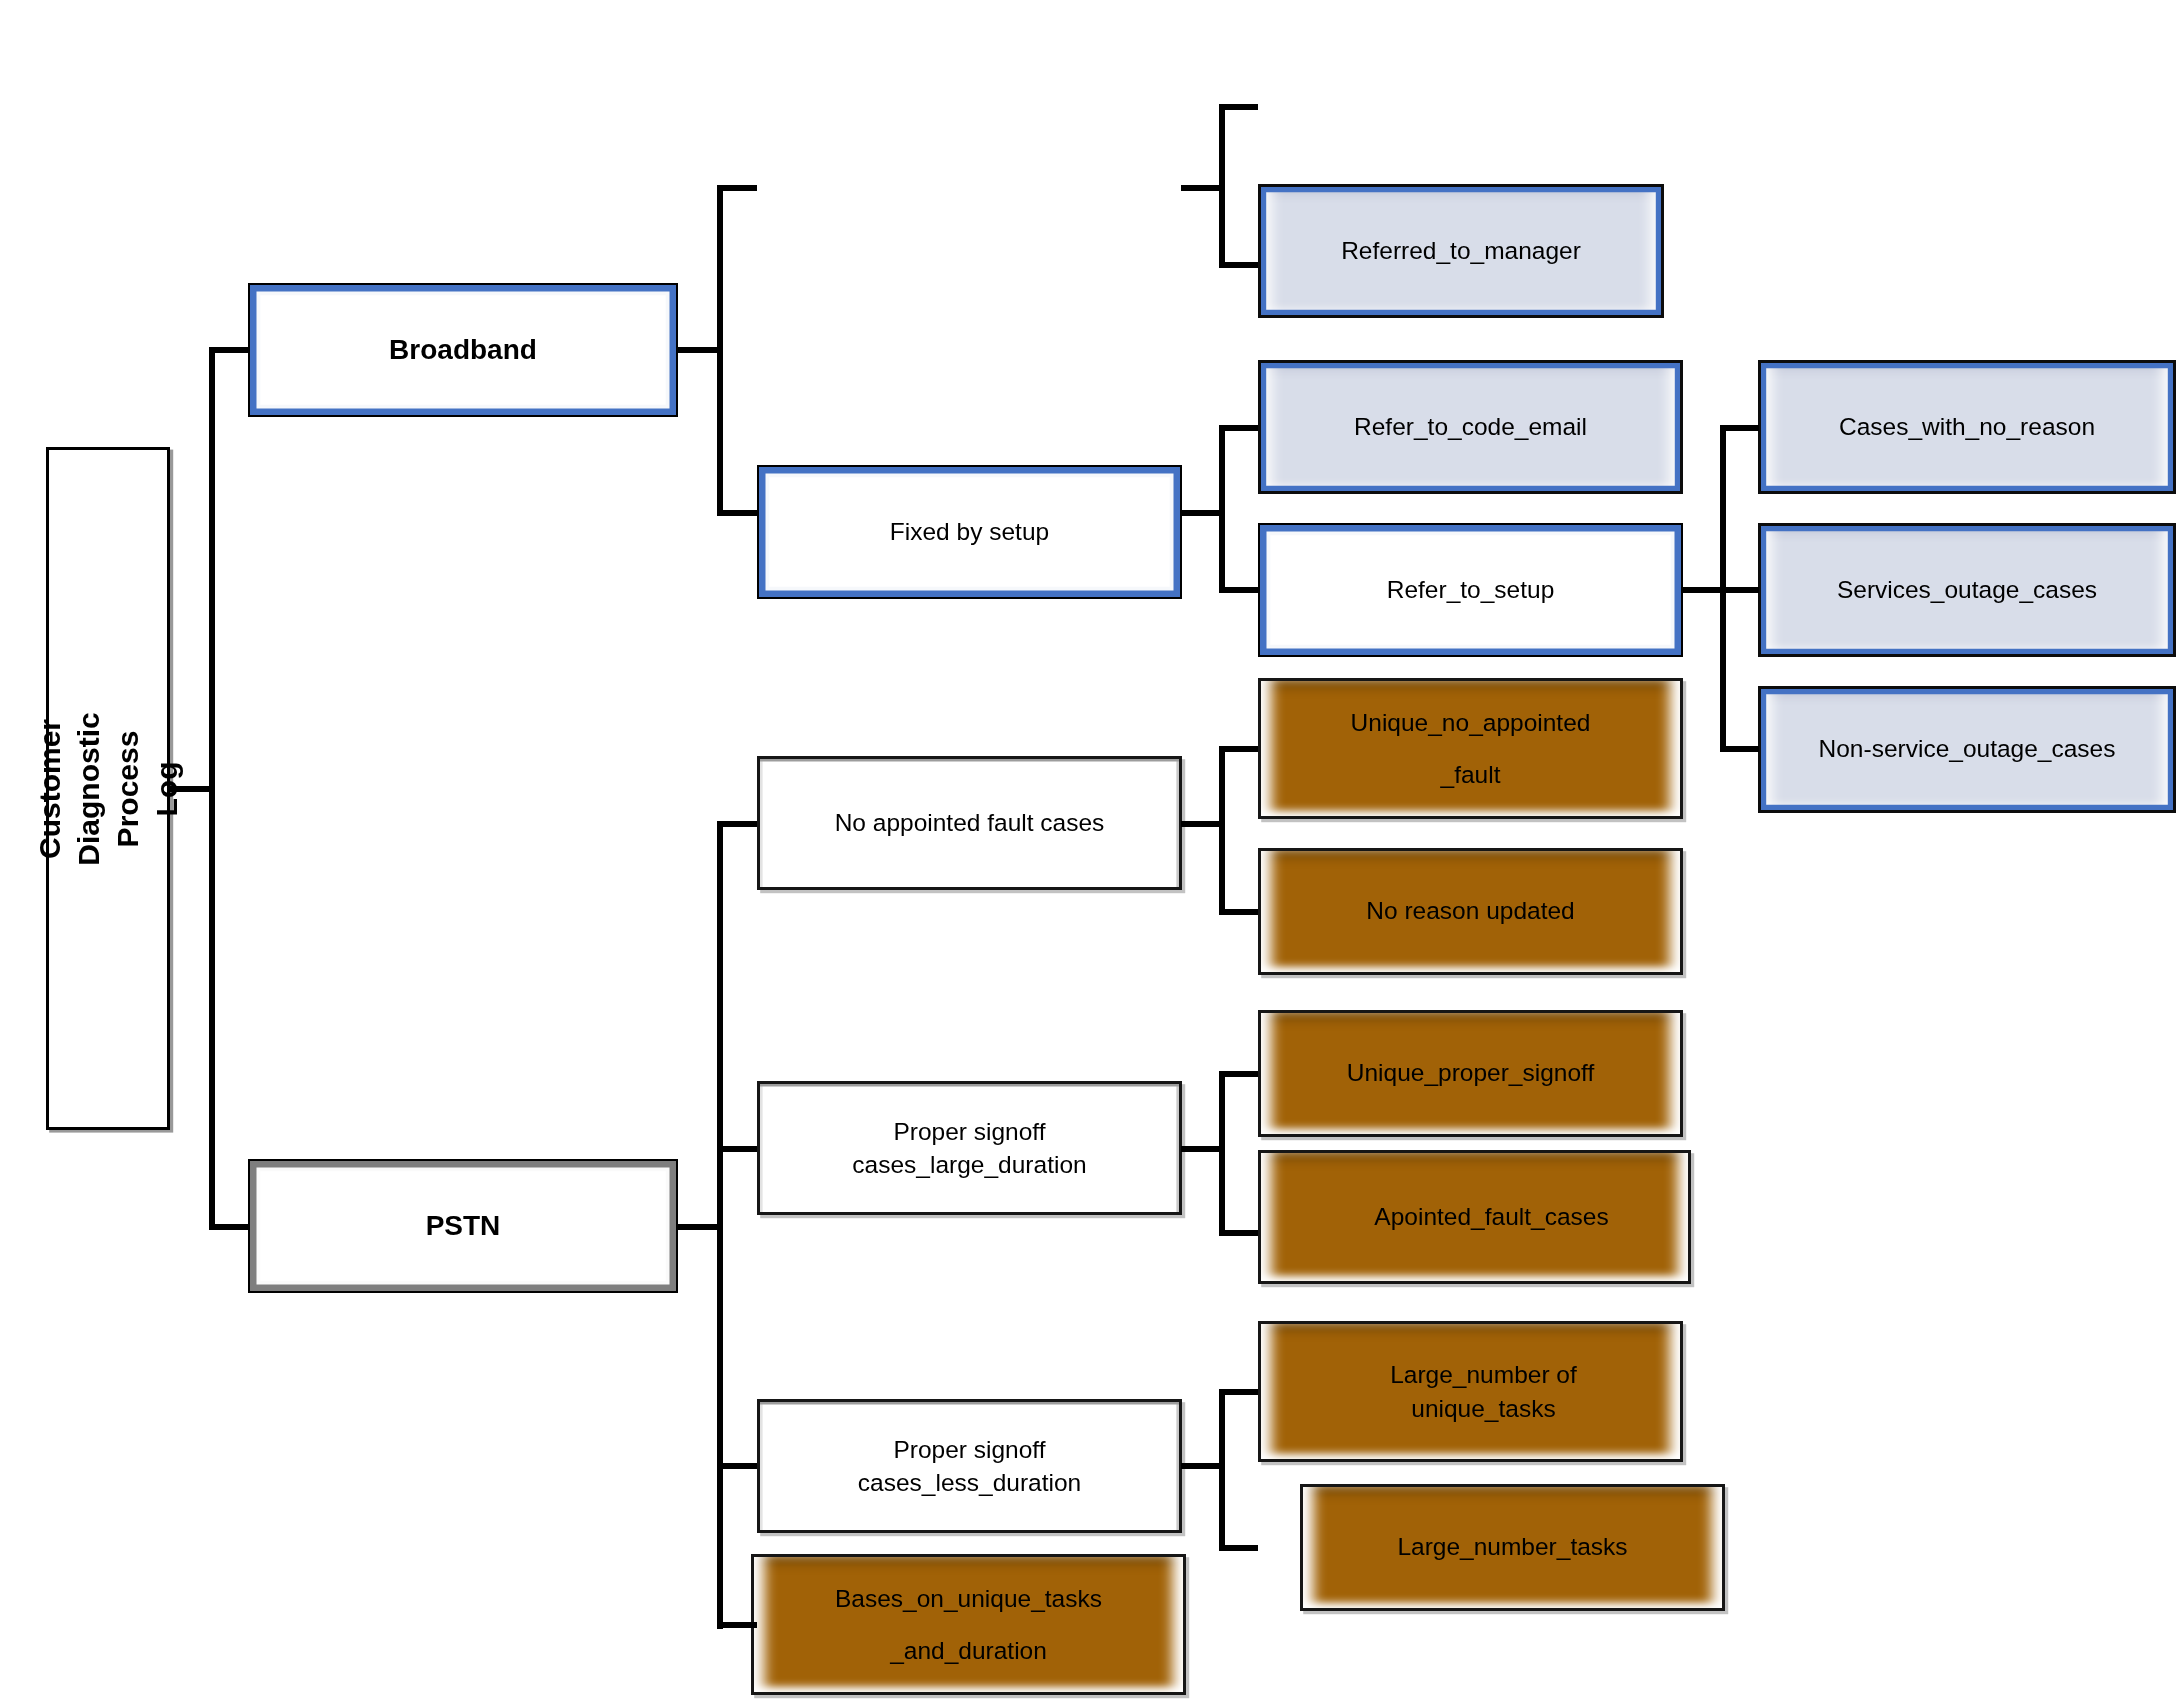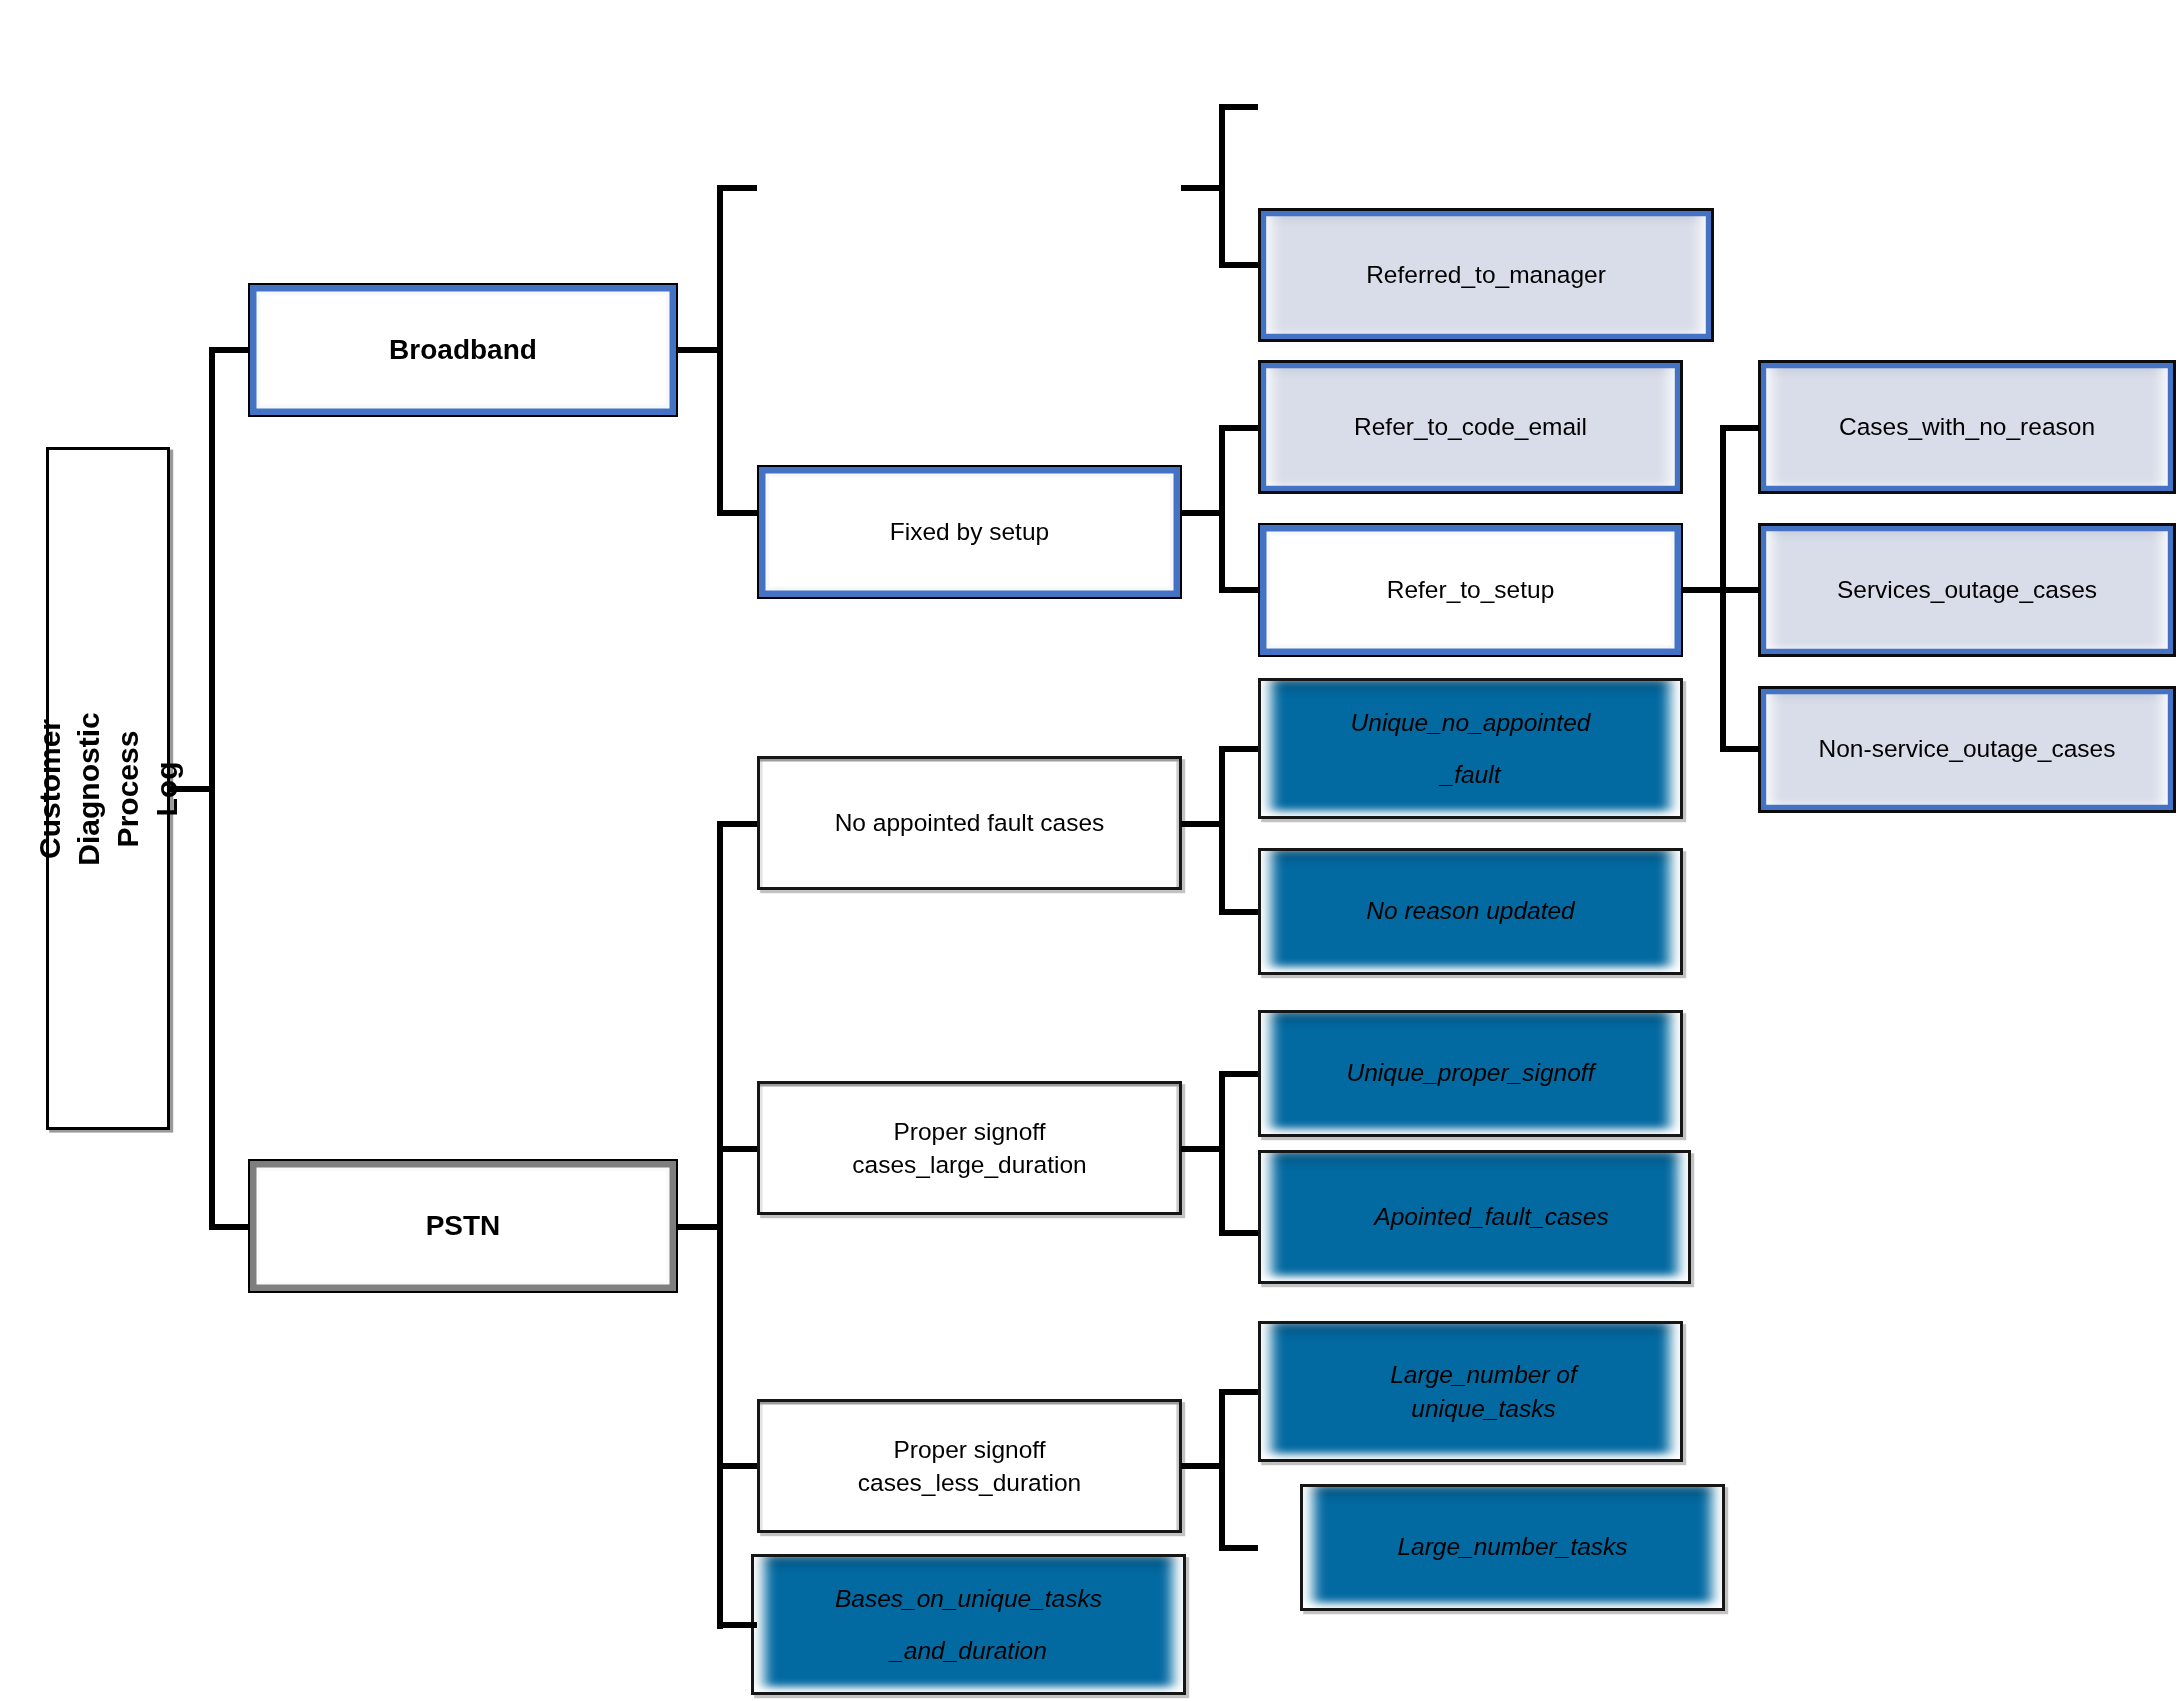--- a/index.html
+++ b/index.html
@@ -38,28 +38,27 @@
   .gray-parent {
     border:3.2px solid #161616;
     box-shadow:
       3.2px 3.2px 0 rgba(120,120,120,.45),
       inset 0 2.6px 0 #9d9d9d,
       inset 2.6px 0 0 #e3e3e3,
       inset -2.6px 0 0 #c9c9c9;
   }
   
   .gray-child {
-    border:3.2px solid #161616; background:#0369a1;
+    border:3.2px solid #161616; background:#a16207;
     box-shadow:
       3.2px 3.2px 0 rgba(120,120,120,.45),
       inset 17px 0 13px -6.5px #ffffff,
       inset -17px 0 13px -6.5px #ffffff,
       inset 0 -10.3px 9px -5.2px #ffffff,
       inset 0 11.6px 10.3px -5.2px rgba(0,0,0,.25);
-    font-style: italic;
   }
   .lh-wide  { line-height:2.1; }
   .lh-snug  { line-height:1.35; }
 
   .root-box { border:3.2px solid #000; box-shadow: 3.2px 2.6px 0 rgba(70,70,70,.55); }
   .root-label {
     display:block; width:646px; transform:rotate(-90deg);
     font-weight:700; font-size:30px; line-height:1.3;
     white-space:pre-line; text-align:center;
   }
@@ -76,21 +75,21 @@
   <div class="node root-box" style="left:46px; top:447px; width:124px; height:683px;">
     <span class="root-label">Customer Diagnostic Process
 Log</span>
   </div>
 
   <div class="node blue-parent bold" style="left:248px; top:283px; width:430px; height:134px;">Broadband</div>
   <div class="node gray-pstn bold" style="left:248px; top:1159px; width:430px; height:134px;">PSTN</div>
 
   <div class="node blue-parent" style="left:757px; top:445px; width:425px; height:134px;margin-top:20px;">Fixed by setup</div>
 
-  <div class="node blue-child" style="left:1258px; top:208px; width:456px; height:134px;">Referred_to_manager</div>
+  <div class="node blue-child" style="left:1258px; top:184px; width:406px; height:134px;">Referred_to_manager</div>
   <div class="node blue-child" style="left:1258px; top:360px; width:425px; height:134px;">Refer_to_code_email</div>
   <div class="node blue-parent" style="left:1258px; top:523px; width:425px; height:134px;">Refer_to_setup</div>
 
   <div class="node blue-child" style="left:1758px; top:360px; width:418px; height:134px;">Cases_with_no_reason</div>
   <div class="node blue-child" style="left:1758px; top:523px; width:418px; height:134px;">Services_outage_cases</div>
   <div class="node blue-child" style="left:1758px; top:686px; width:418px; height:127px;">Non-service_outage_cases</div>
 
   <div class="node gray-parent" style="left:757px; top:756px; width:425px; height:134px;">No appointed fault cases</div>
   <div class="node gray-parent lh-snug" style="left:757px; top:1081px; width:425px; height:134px;">Proper signoff
 cases_large_duration</div>

